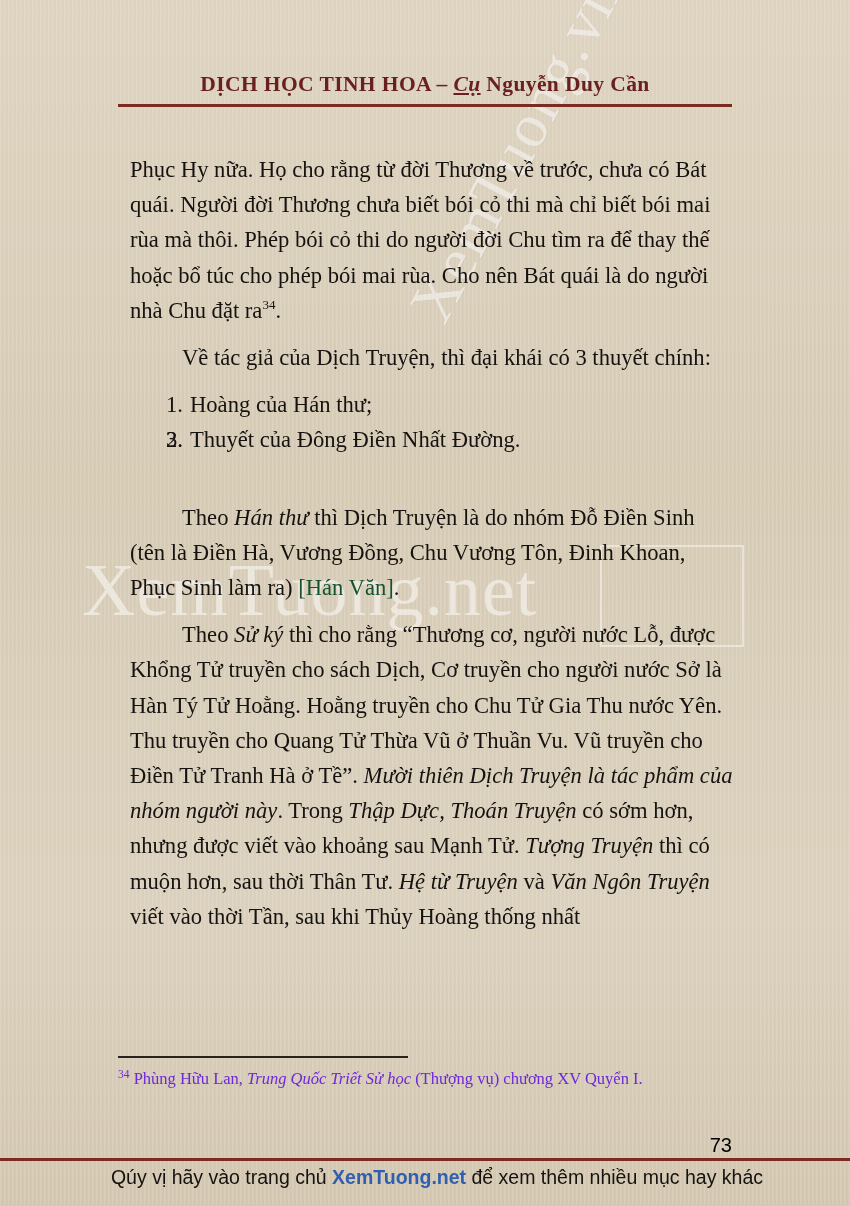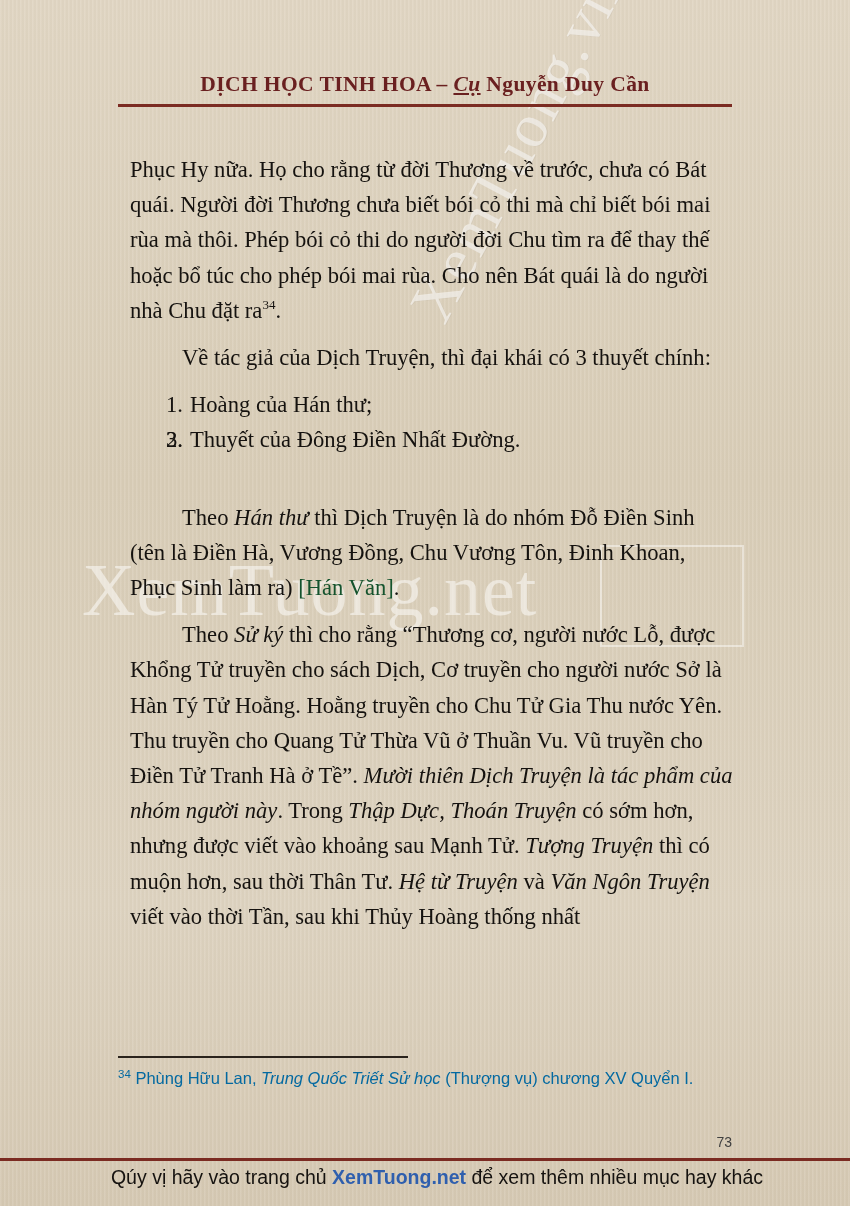--- a/index.html
+++ b/index.html
@@ -143,39 +143,39 @@
     top: 1056px;
     width: 290px;
     height: 1.5px;
     background: #2a231c;
   }
   .footnote {
     position: absolute;
     left: 118px;
     top: 1066px;
     width: 620px;
-    font-family: Liberation Sans, sans-serif;
+    font-family: Liberation Serif, serif;
     font-size: 16.5px;
     line-height: 25px;
-    color: #0369a1;
+    color: #6d28d9;
   }
   .footnote .fn-mark {
     font-size: 11.5px;
     vertical-align: super;
     line-height: 0;
   }
 
   
   .page-number {
     position: absolute;
     right: 118px;
     top: 1134px;
     font-family: "Liberation Sans", sans-serif;
-    font-size: 14px;
-    color: #404040;
+    font-size: 20px;
+    color: #000000;
   }
 
   
   .footer-rule {
     position: absolute;
     left: 0;
     top: 1158px;
     width: 850px;
     height: 3px;
     background: #7b2b22;

